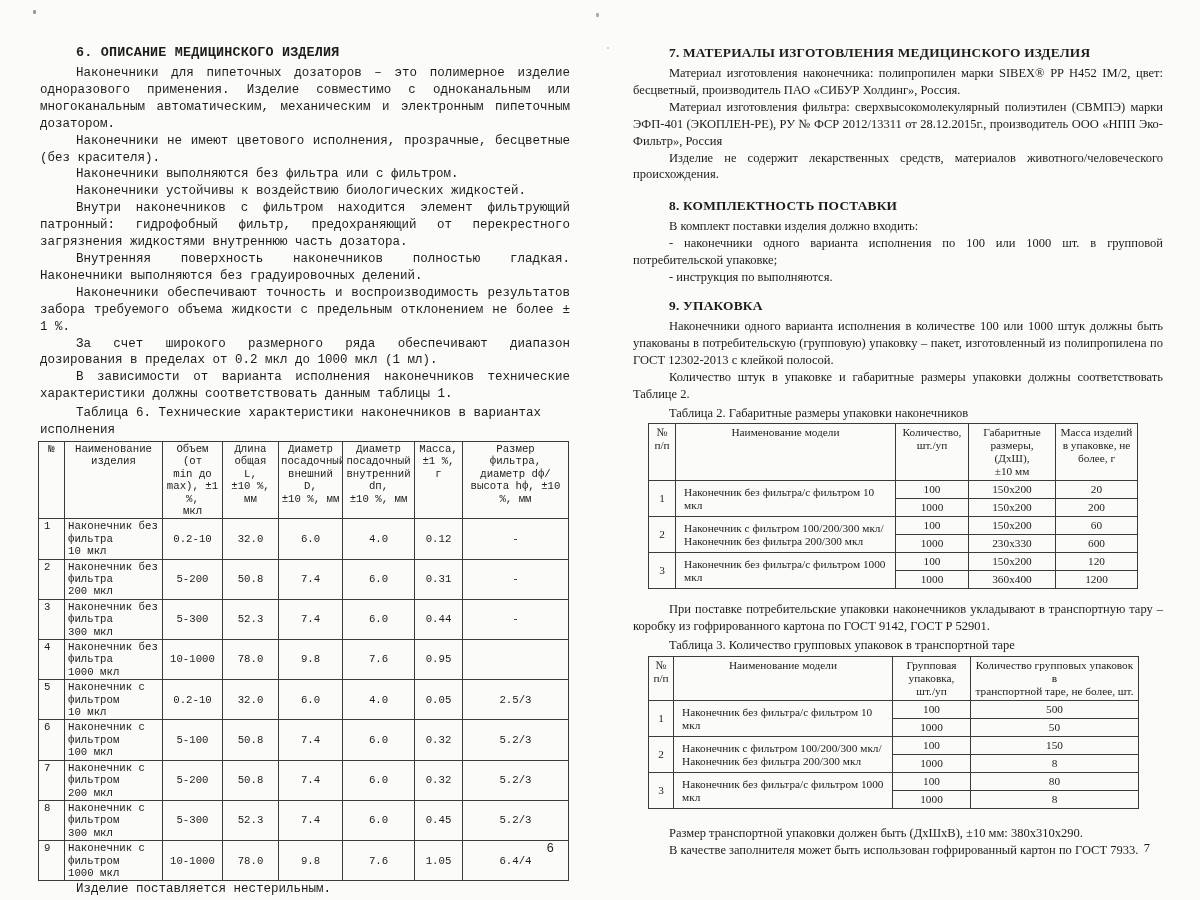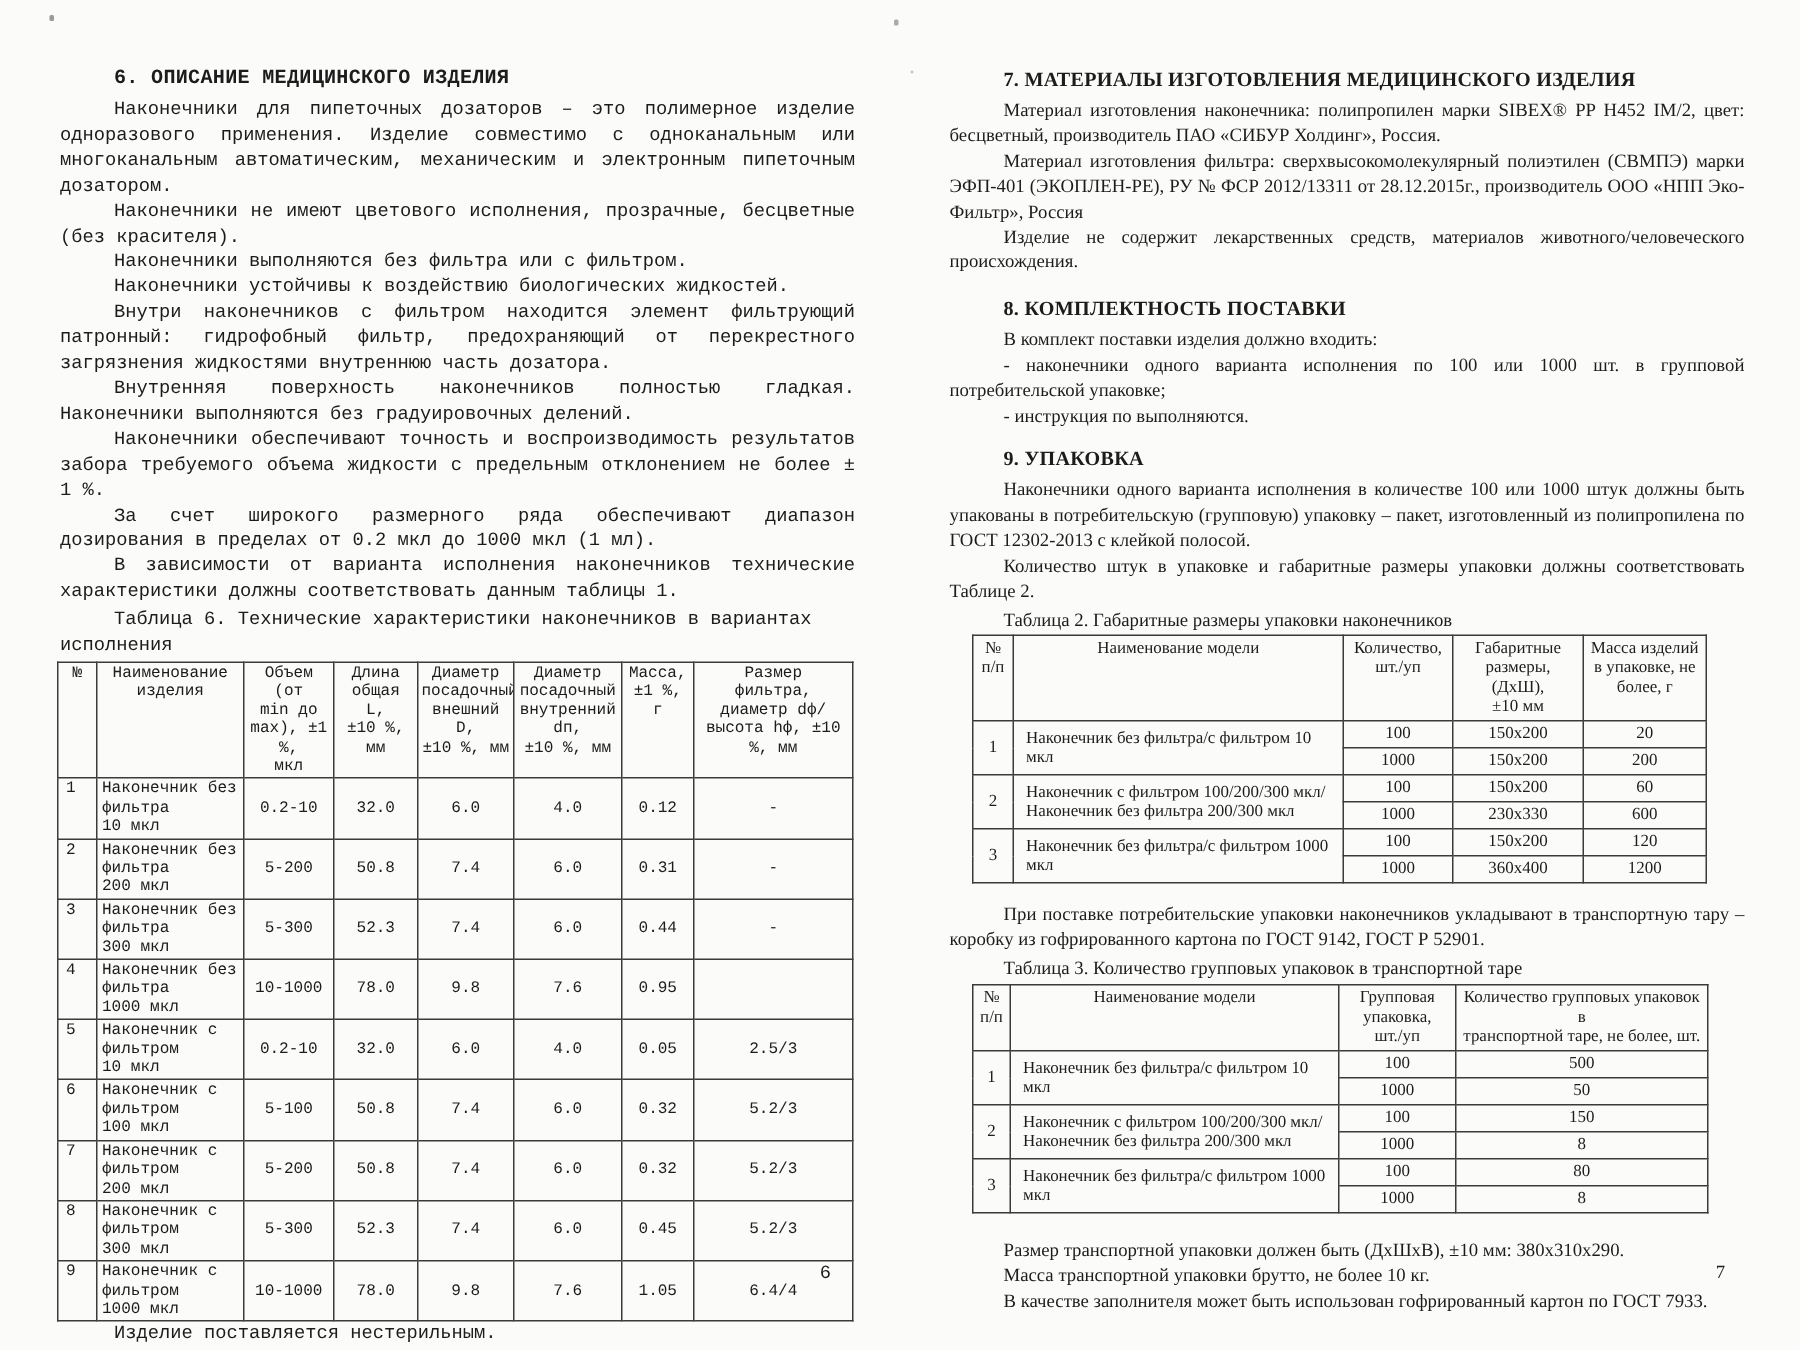--- a/index.html
+++ b/index.html
@@ -336,17 +336,16 @@
       <td>80</td>
     </tr>
     <tr>
       <td>1000</td>
       <td>8</td>
     </tr>
   </tbody>
     </table>
 
   <p class="para" style="margin-top:16px">Размер транспортной упаковки должен быть (ДхШхВ), ±10 мм: 380х310х290.</p>
-  <p class="para">Масса транспортной упаковки брутто, не более 10 кг.</p>
   <p class="para">В качестве заполнителя может быть использован гофрированный картон по ГОСТ 7933.</p>
 
   <div class="pgnum">7</div>
 </div>
 
 </body></html>

